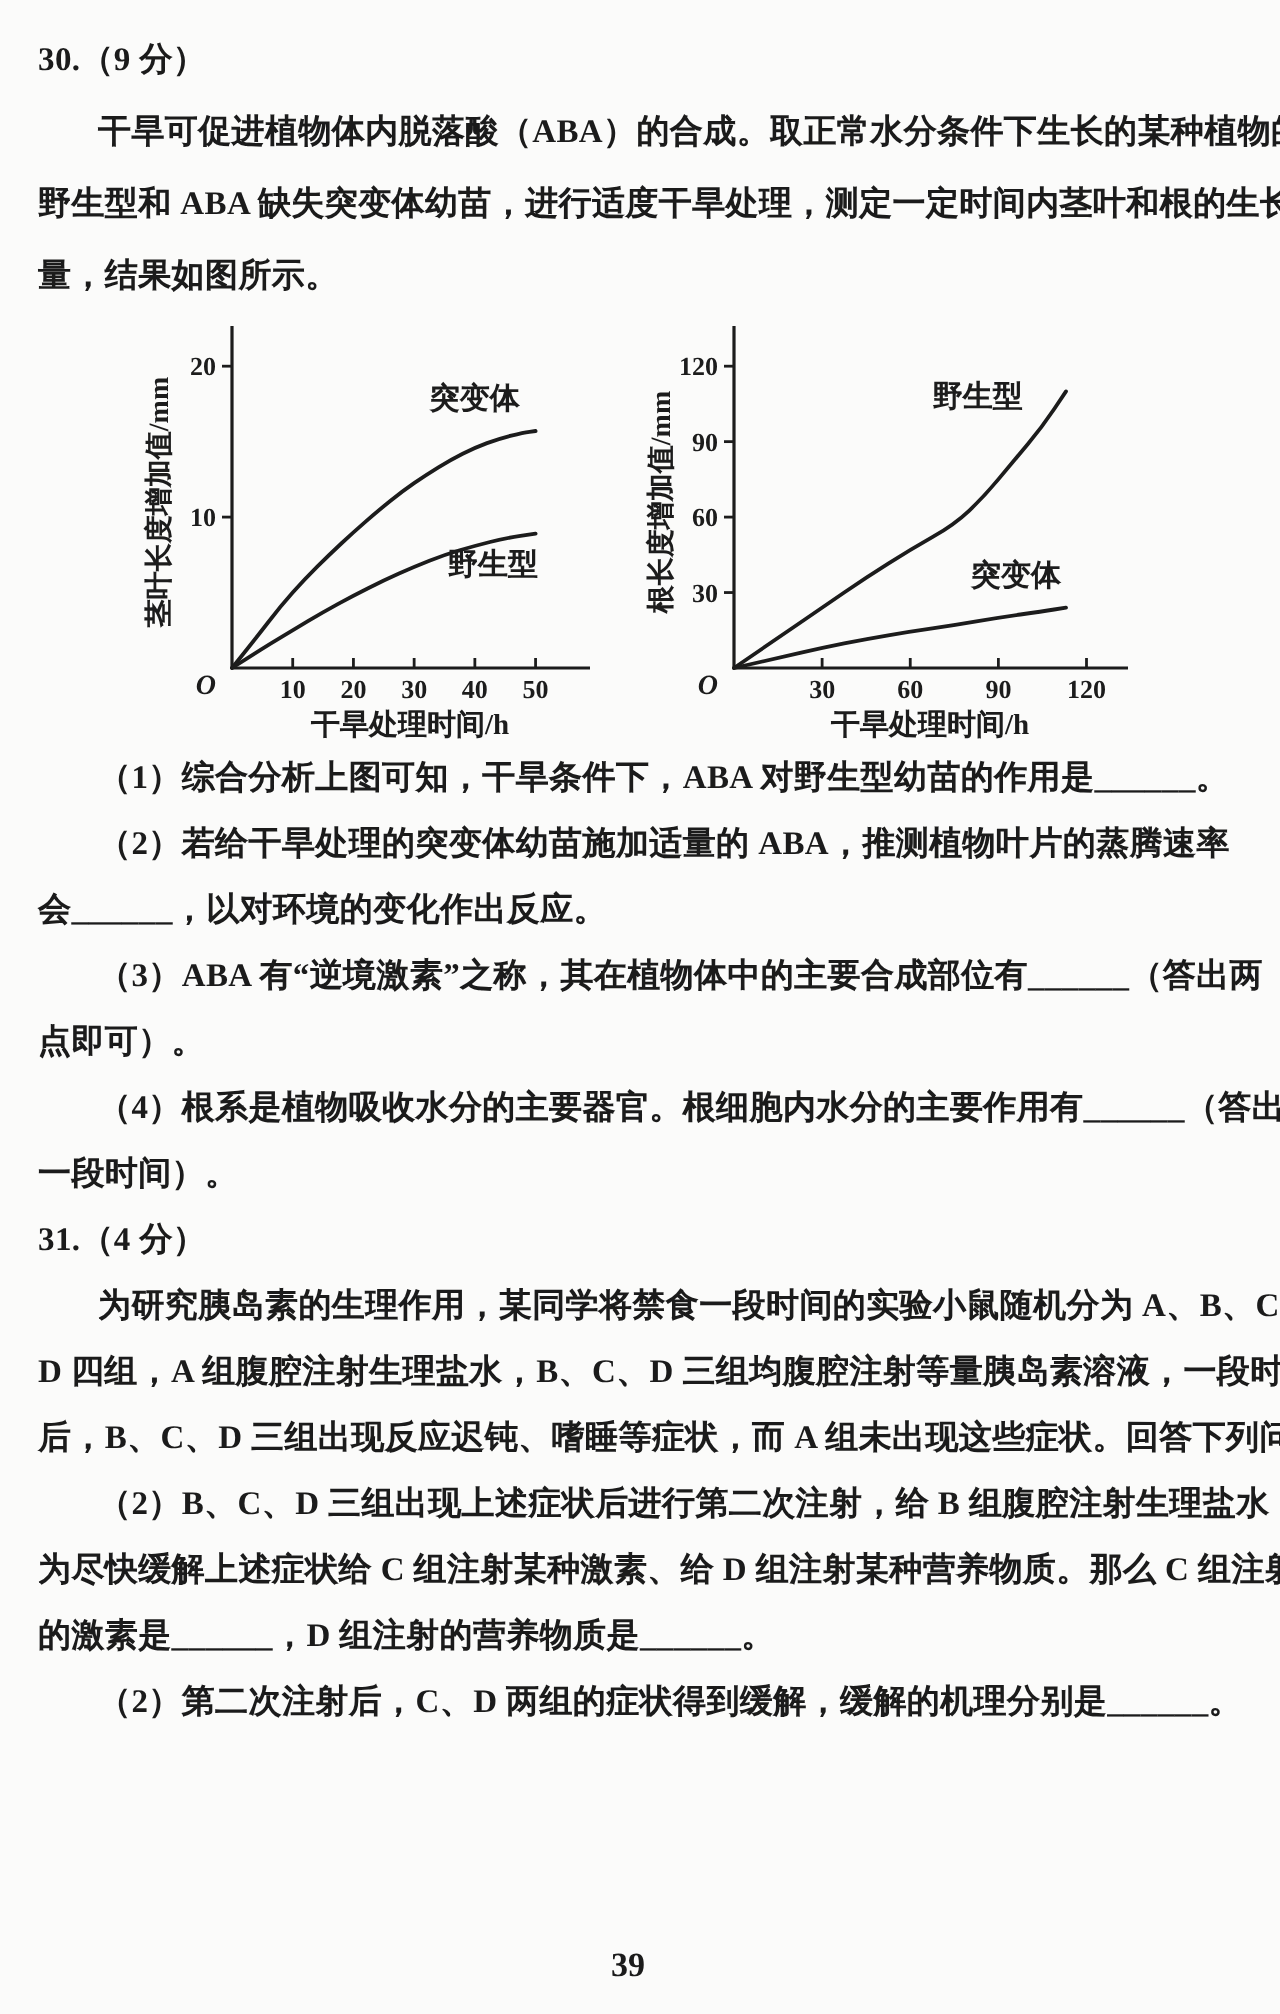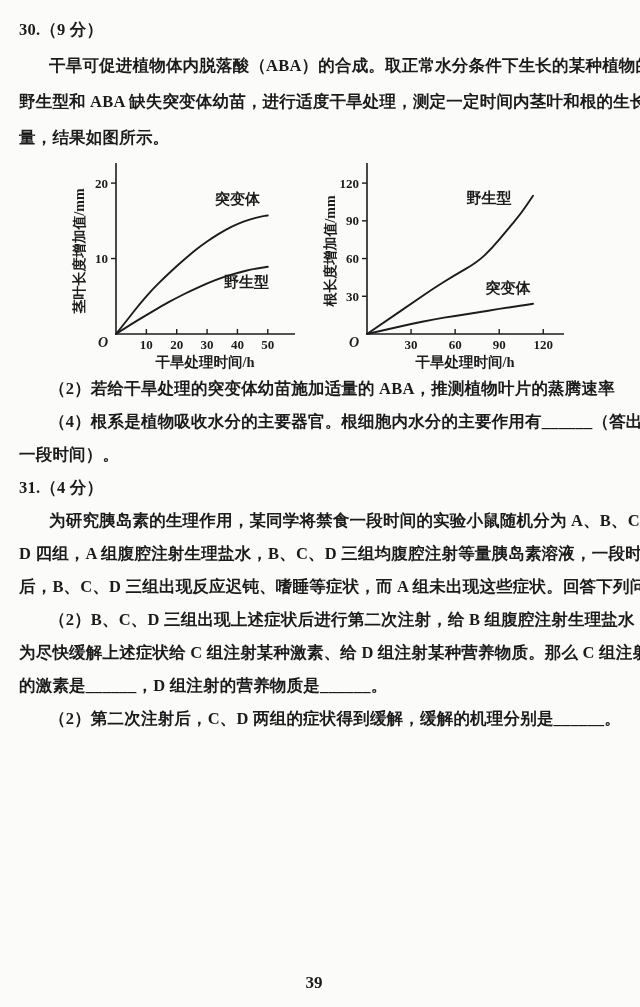--- a/index.html
+++ b/index.html
@@ -106,21 +106,25 @@
           <text x="143" y="209" text-anchor="middle" font-size="14.5" font-weight="700" fill="#1c1c1c">干旱处理时间/h</text>
           <text x="13" y="93" text-anchor="middle" font-size="14" font-weight="700" fill="#1c1c1c" transform="rotate(-90 13 93)">根长度增加值/mm</text>
           <path d="M45,176 Q67,160.9 78.05,153.35000000000002 Q89.1,145.8 100.1,138.25 Q111.1,130.7 122.1,123.8 Q133.1,116.9 144.14999999999998,110.6 Q155.2,104.3 162.5,97.4 Q169.8,90.5 177.15,81.7 Q184.5,72.9 191.85,64.1 Q199.2,55.3 205.1,46.5 L211,37.7" fill="none" stroke="#1c1c1c" stroke-width="1.9" stroke-linecap="round"></path>
           <text x="166.90625" y="45.21212121212122" text-anchor="middle" font-size="15" font-weight="700" fill="#1c1c1c">野生型</text>
           <path d="M45,176 Q67,171 78.05,168.45 Q89.1,165.9 100.1,163.7 Q111.1,161.5 122.1,159.65 Q133.1,157.8 144.14999999999998,156.2 Q155.2,154.6 166.2,152.7 Q177.2,150.8 188.2,149.25 Q199.2,147.7 205.1,146.75 L211,145.8" fill="none" stroke="#1c1c1c" stroke-width="1.9" stroke-linecap="round"></path>
           <text x="186" y="134.5" text-anchor="middle" font-size="15" font-weight="700" fill="#1c1c1c">突变体</text>
         </svg>
     </div>
   </div>
 
+  <div class="line indent">（1）综合分析上图可知，干旱条件下，ABA 对野生型幼苗的作用是______。</div>
   <div class="line indent">（2）若给干旱处理的突变体幼苗施加适量的 ABA，推测植物叶片的蒸腾速率</div>
+  <div class="line">会______，以对环境的变化作出反应。</div>
+  <div class="line indent">（3）ABA 有“逆境激素”之称，其在植物体中的主要合成部位有______（答出两</div>
+  <div class="line">点即可）。</div>
   <div class="line indent">（4）根系是植物吸收水分的主要器官。根细胞内水分的主要作用有______（答出</div>
   <div class="line">一段时间）。</div>
 
   <div class="line">31.（4 分）</div>
   <div class="line indent">为研究胰岛素的生理作用，某同学将禁食一段时间的实验小鼠随机分为 A、B、C、</div>
   <div class="line">D 四组，A 组腹腔注射生理盐水，B、C、D 三组均腹腔注射等量胰岛素溶液，一段时间</div>
   <div class="line">后，B、C、D 三组出现反应迟钝、嗜睡等症状，而 A 组未出现这些症状。回答下列问题：</div>
   <div class="line indent">（2）B、C、D 三组出现上述症状后进行第二次注射，给 B 组腹腔注射生理盐水；</div>
   <div class="line">为尽快缓解上述症状给 C 组注射某种激素、给 D 组注射某种营养物质。那么 C 组注射</div>
   <div class="line">的激素是______，D 组注射的营养物质是______。</div>

